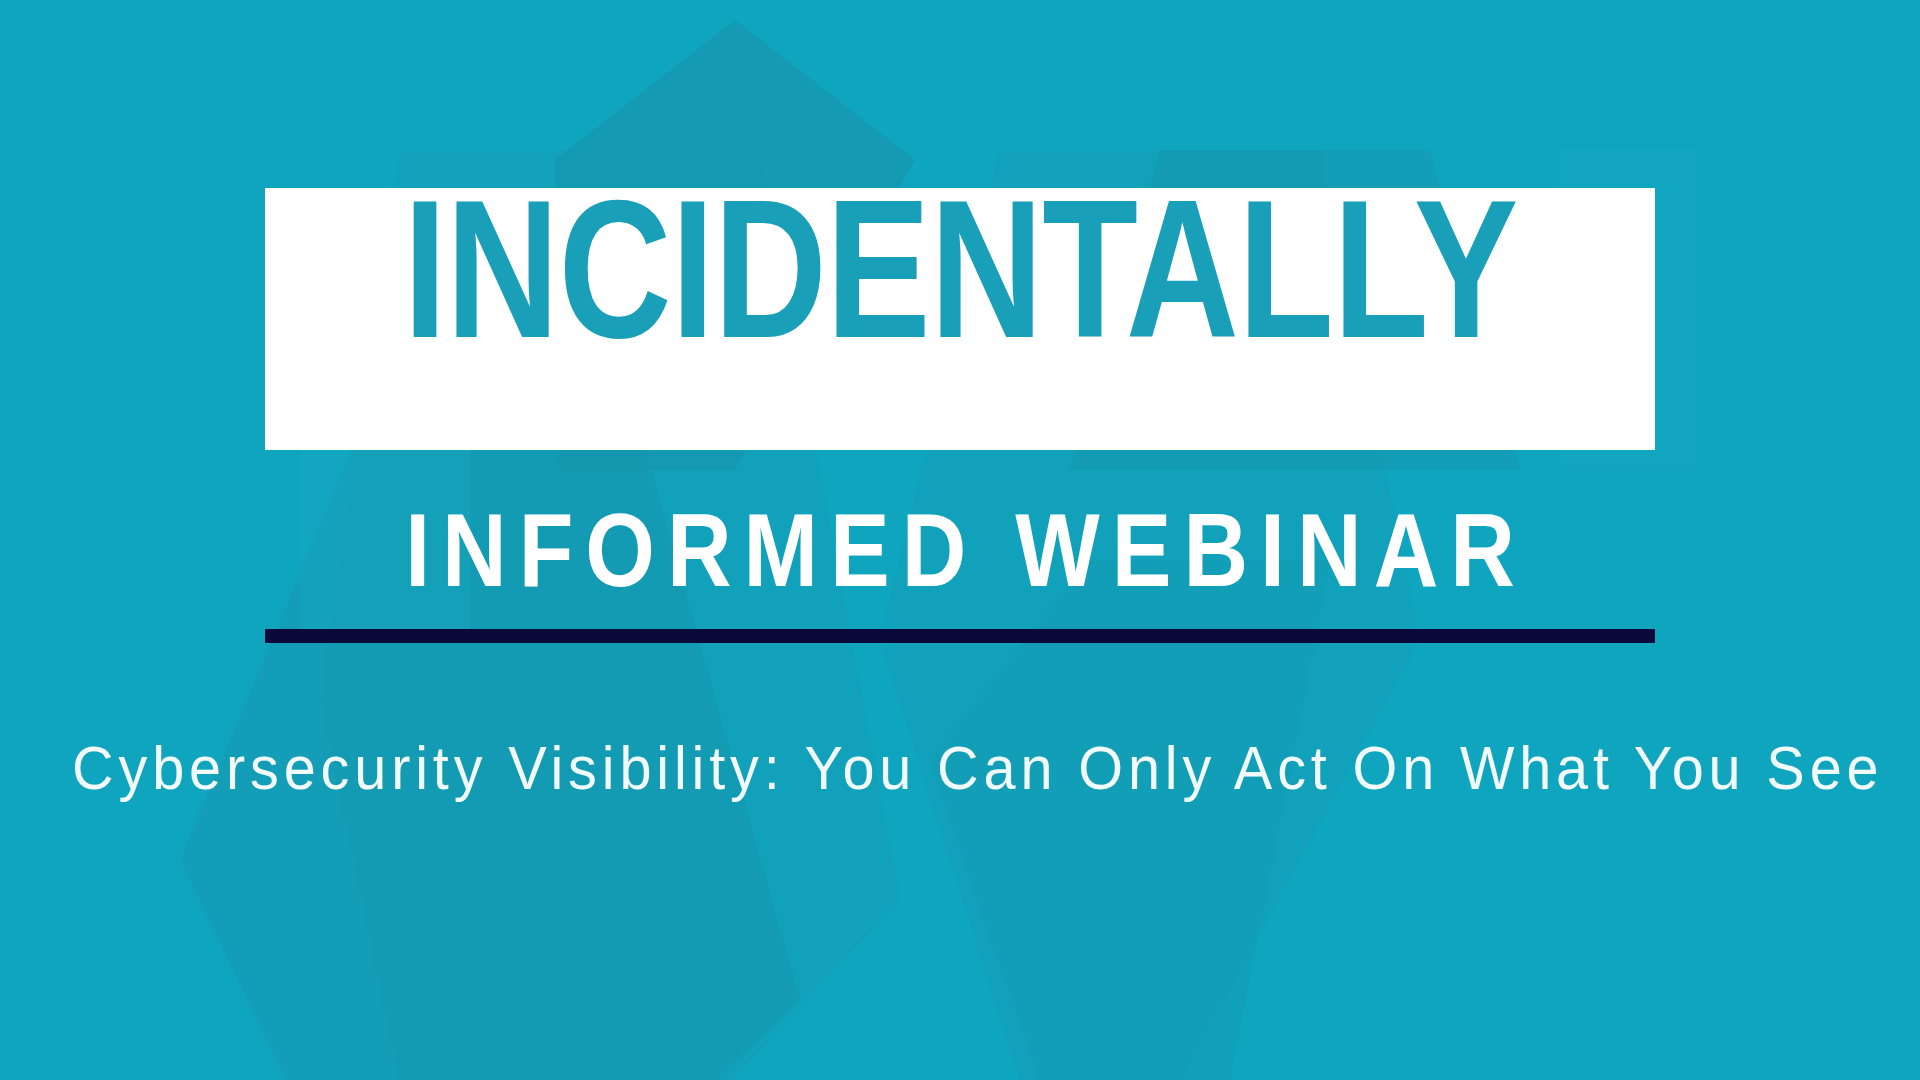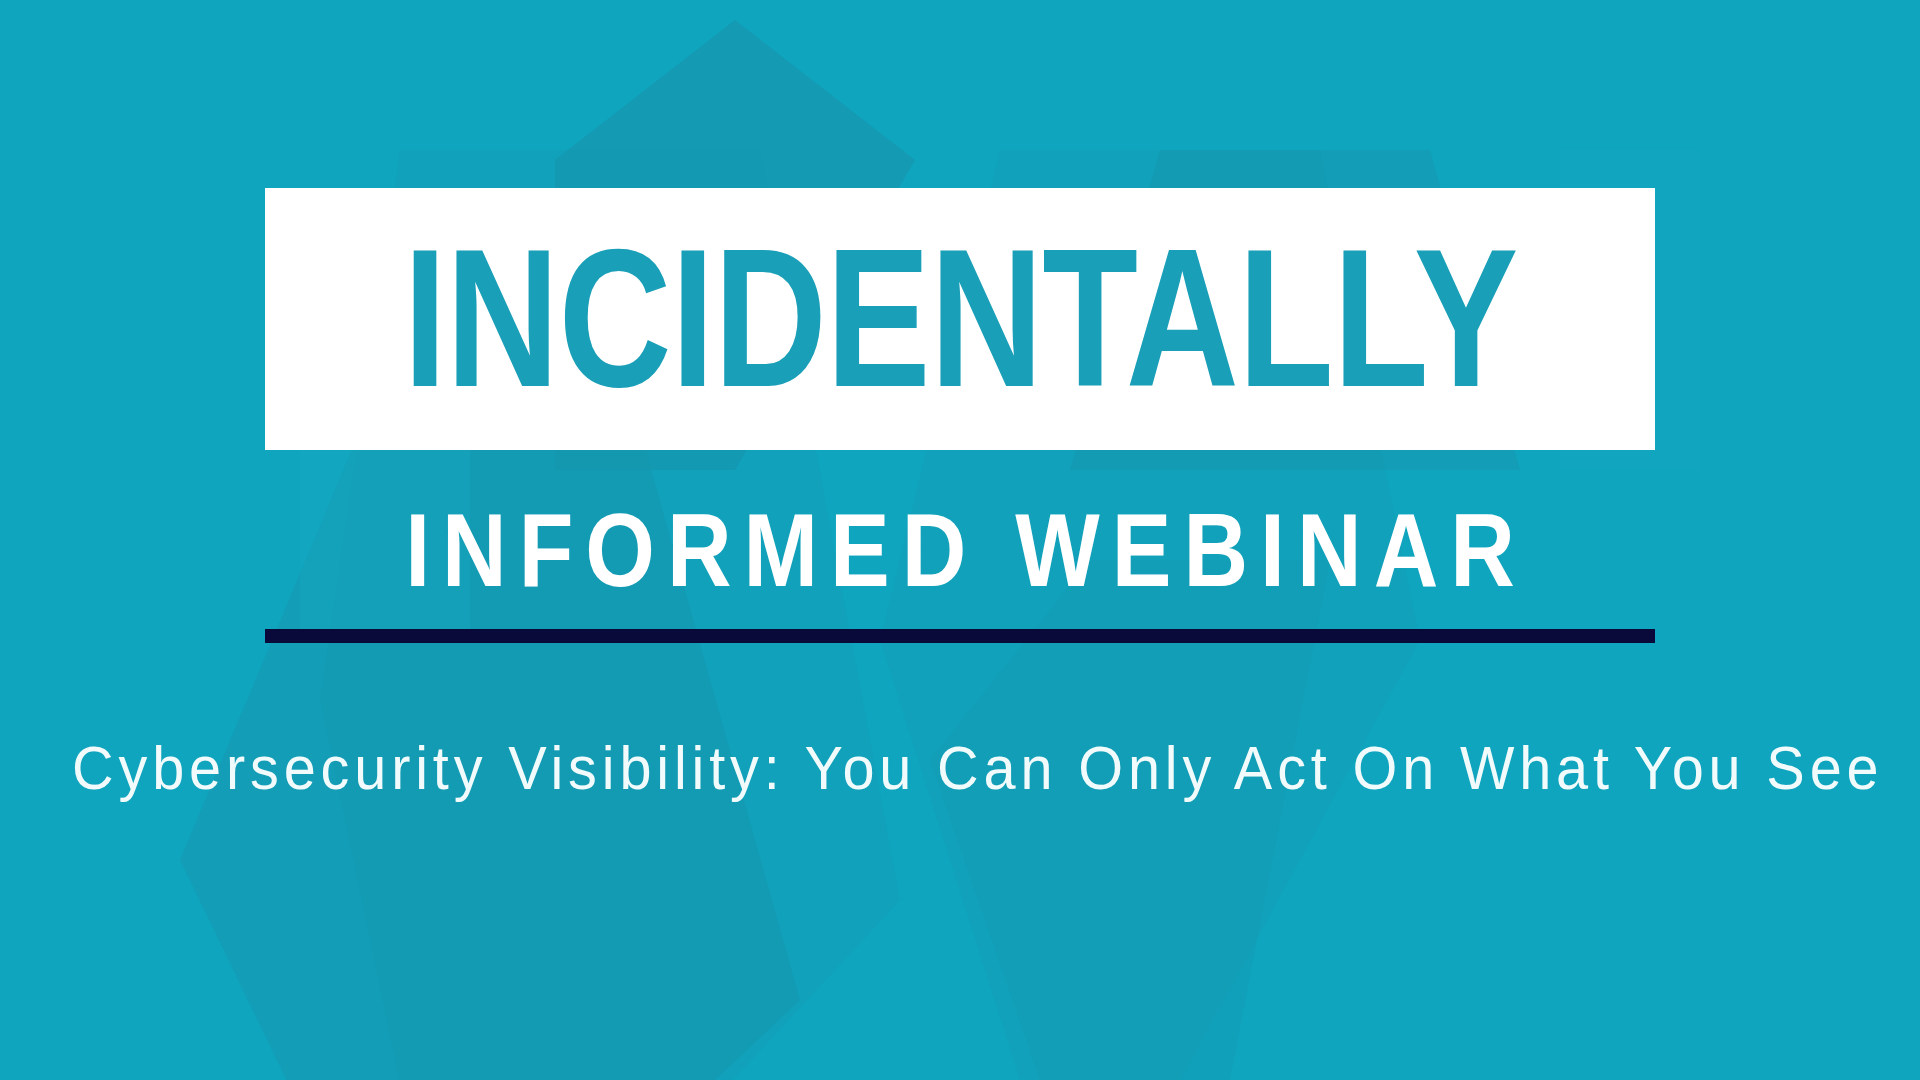--- a/index.html
+++ b/index.html
@@ -27,21 +27,21 @@
 
   
   #title-plate {
     position: absolute;
     left: 265px;
     top: 188px;
     width: 1390px;
     height: 262px;
     background: #FFFFFF;
     display: flex;
-    align-items: center;
+    align-items: flex-start;
     justify-content: center;
   }
   #brand-primary {
     font-family: "Liberation Sans Narrow", "Liberation Sans", sans-serif;
     font-weight: bold;
     color: #1A9FB8;
     font-size: 196px;
     line-height: 0.84;
     letter-spacing: -1px;
     transform: scaleX(0.80);

